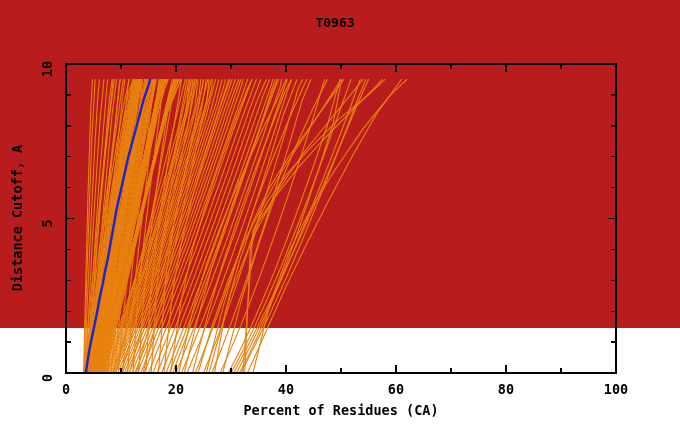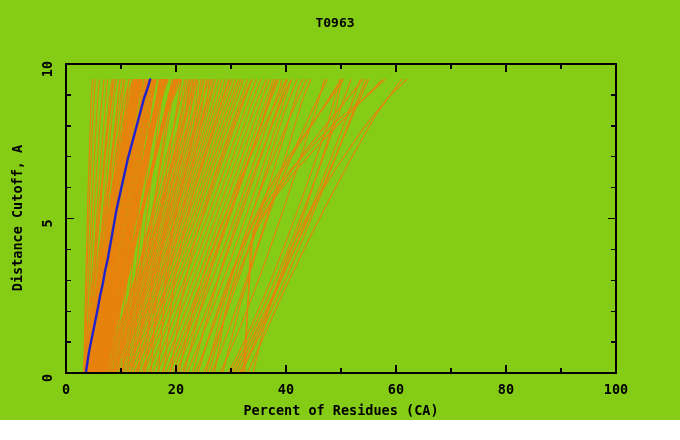--- a/index.html
+++ b/index.html
@@ -9,22 +9,22 @@
   }
   body {
     width: 680px;
     height: 440px;
     overflow: hidden;
     font-family: "DejaVu Sans Mono", monospace;
   }
   #plot-root {
     position: relative;
     width: 680px;
-    height: 420px;
-    background: #84cc16;
+    height: 328px;
+    background: #b91c1c;
   }
   #chart-svg {
     position: absolute;
     left: 0;
     top: 0;
     display: block;
   }
   .plot-title {
     font-family: "DejaVu Sans Mono", monospace;
     font-size: 13px;

